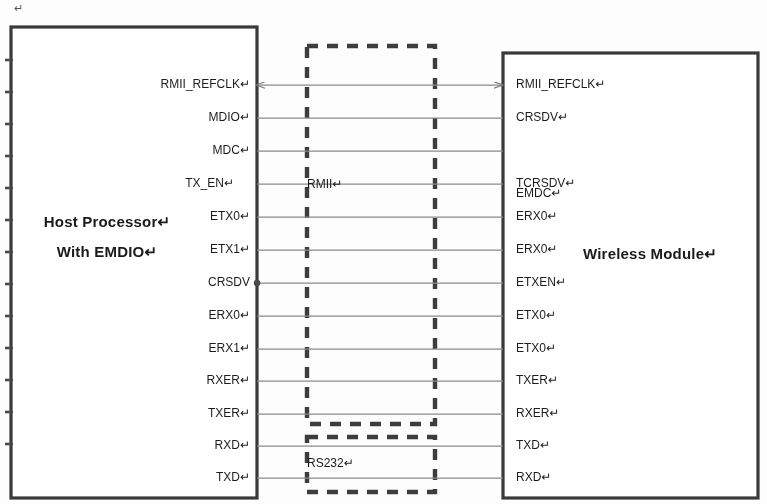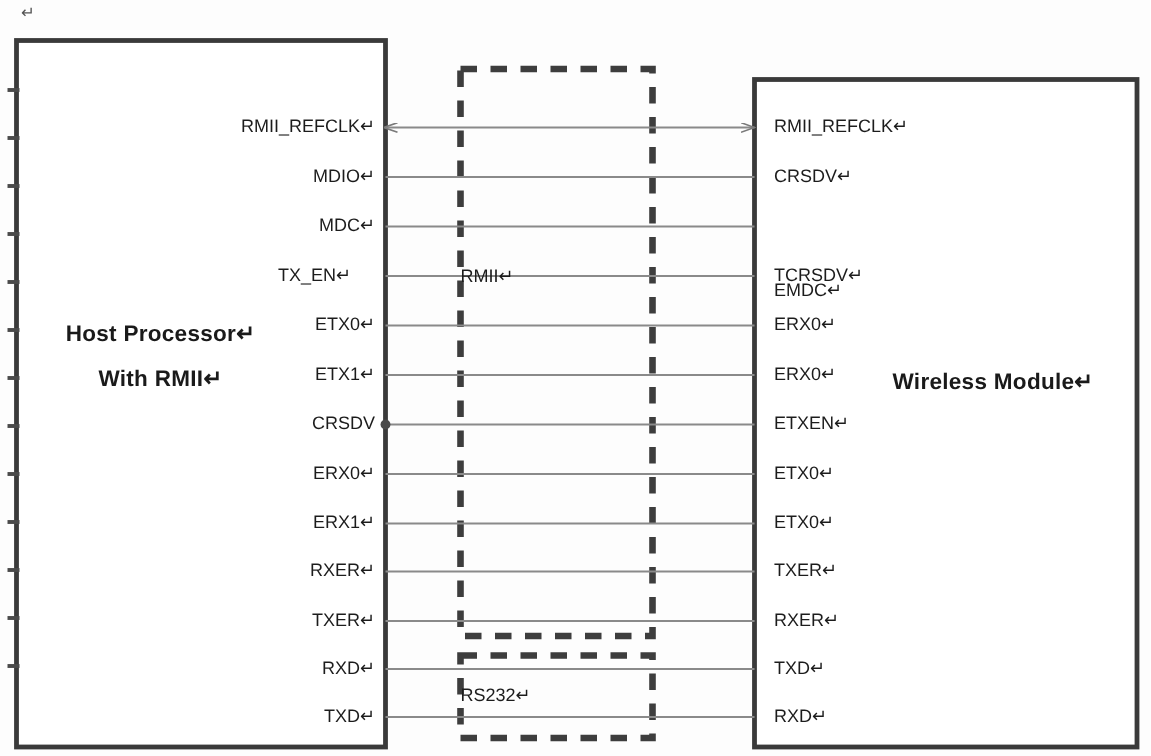--- a/index.html
+++ b/index.html
@@ -120,23 +120,23 @@
       <line x1="257" y1="446" x2="503" y2="446"></line>
       <line x1="257" y1="478" x2="503" y2="478"></line>
     </g>
 
     <circle cx="257" cy="283" r="3.3" fill="#4a4a4a"></circle>
   </svg>
 
   <div class="cr-mark" style="left:14px; top:2px;">↵</div>
 
   <div class="box-label" style="left:22px; top:213px; width:170px; text-align:center;">Host Processor↵</div>
-  <div class="box-label" style="left:22px; top:243px; width:170px; text-align:center;">With RMII↵</div>
+  <div class="box-label" style="left:22px; top:243px; width:170px; text-align:center;">With EMDIO↵</div>
 
-  <div class="box-label" style="left:583px; top:245px;margin-left:12px;">Wireless Module↵</div>
+  <div class="box-label" style="left:583px; top:245px;">Wireless Module↵</div>
 
   <div class="bus-label" style="left:307px; top:177px; width:128px;">RMII↵</div>
   <div class="bus-label" style="left:307px; top:456px; width:128px;">RS232↵</div>
 
   <div class="pin-label pin-left" style="left:60px; top:78px;  width:190px;">RMII_REFCLK↵</div>
   <div class="pin-label pin-left" style="left:60px; top:111px; width:190px;">MDIO↵</div>
   <div class="pin-label pin-left" style="left:60px; top:144px; width:190px;">MDC↵</div>
   <div class="pin-label pin-left" style="left:44px; top:177px; width:190px;">TX_EN↵</div>
   <div class="pin-label pin-left" style="left:60px; top:210px; width:190px;">ETX0↵</div>
   <div class="pin-label pin-left" style="left:60px; top:243px; width:190px;">ETX1↵</div>

